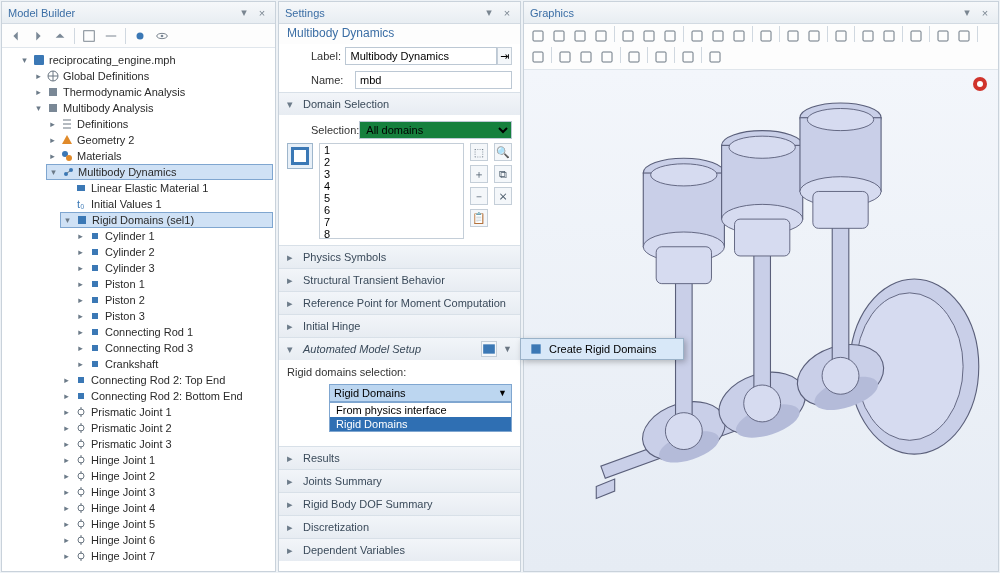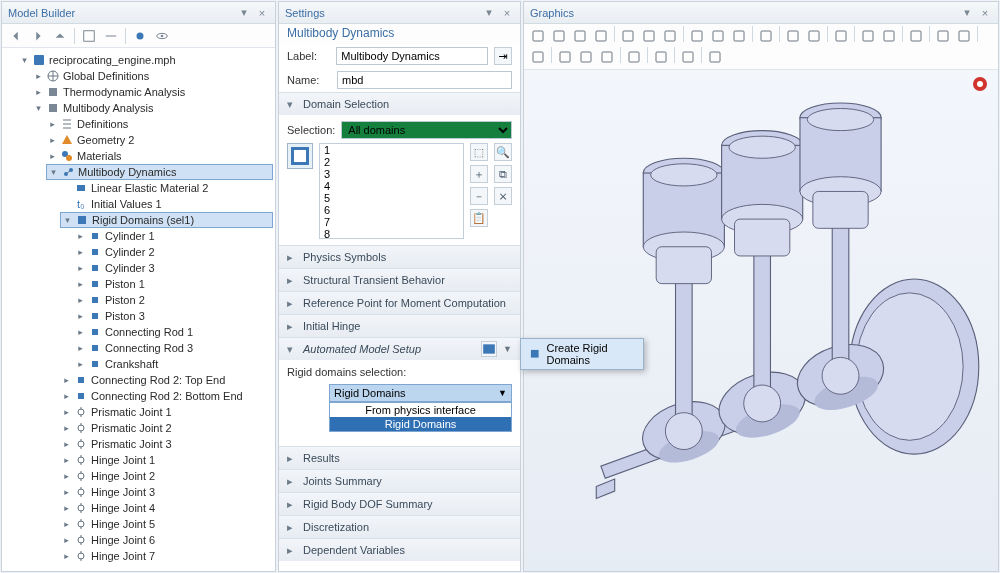--- a/index.html
+++ b/index.html
@@ -28,46 +28,46 @@
 .tree li { position:relative; }
 .trow { display:flex; align-items:center; gap:3px; height:16px; padding:0 2px; white-space:nowrap; cursor:pointer; color:#2a2a2a; }
 .trow.sel { background:#cfe1f5; border:1px solid #7fa6d0; height:16px; }
 .twist { width:9px; height:9px; display:inline-flex; align-items:center; justify-content:center; color:#6b7a88; font-size:9px; cursor:pointer; }
 .ticon { width:14px; height:14px; display:inline-flex; align-items:center; justify-content:center; }
 .ticon svg { width:12px; height:12px; }
 .tlabel { font-size:11px; }
 
 
 .settings-body { flex:1; overflow:auto; background:#fff; }
-.formrow { display:flex; align-items:center; gap:6px; padding:3px 8px; }
+.formrow { display:flex; align-items:center; padding:3px 8px;margin-left:24px; }
 .formrow label { width:44px; color:#333; }
 .formrow input { flex:1; height:18px; border:1px solid #bcc8d4; padding:0 4px; background:#fff; }
 .formrow .eqbtn { width:18px; height:18px; border:1px solid #c4ced8; background:#f4f7fa; display:flex; align-items:center; justify-content:center; cursor:pointer; }
 
 .sect { border-top:1px solid #d8e0e8; }
 .sect-h { display:flex; align-items:center; gap:6px; height:22px; padding:0 8px; background:linear-gradient(#f2f5f9,#e7ecf2); color:#3a4a5a; cursor:pointer; }
 .sect-h .chev { width:10px; color:#6d7c8a; }
 .sect-h .grow { flex:1;font-style:italic; }
 .sect-body { padding:6px 8px; }
 
 .sel-box { display:flex; gap:6px; }
 .sel-list { flex:1; height:96px; border:1px solid #c4ced8; background:#fff; overflow:auto; font-size:11px; }
 .sel-list div { padding:0 4px; height:12px; line-height:12px; }
 .sel-side { display:flex; flex-direction:column; gap:4px; }
 .ibtn { width:18px; height:18px; border:1px solid #c4ced8; background:#f4f7fa; display:flex; align-items:center; justify-content:center; cursor:pointer; color:#4a5a6a; }
 .selmode { width:26px; height:26px; border:1px solid #9eb6cc; background:#e8f0f8; display:flex; align-items:center; justify-content:center; }
 
 select.combo { width:100%; height:18px; border:1px solid #bcc8d4; background:#15803d; padding:0 2px; }
 .combo-open { position:relative;margin-left:42px; }
 .combo-list { position:absolute; left:0; right:0; top:18px; border:1px solid #7fa6d0; background:#fff; z-index:5; }
-.combo-list div { padding:1px 6px;text-align:center; }
+.combo-list div { padding:1px 6px; }
 .combo-list .hi { background:#2f6fb3; color:#fff; }
 
 
-.popup { position:absolute; left:520px; top:338px; width:124px; background:#be185d; border:1px solid #9ab2c8; box-shadow:2px 2px 6px rgba(0,0,0,.25); z-index:20; }
+.popup { position:absolute; left:520px; top:338px; width:164px; background:#be185d; border:1px solid #9ab2c8; box-shadow:2px 2px 6px rgba(0,0,0,.25); z-index:20; }
 .popup .mi { display:flex; align-items:center; gap:6px; padding:3px 8px; cursor:pointer; }
 .popup .mi:hover, .popup .mi.hov { background:#d8e8f8; }
 .popup .mi .micon { width:14px; height:14px; display:flex; align-items:center; justify-content:center; }
 
 
 .gfx-tb { display:flex; flex-wrap:wrap; gap:1px; padding:2px 4px; border-bottom:1px solid #e0e6ec; }
 .gfx-canvas { flex:1; background:linear-gradient(#f3f6fb,#e6ecf4); position:relative; overflow:hidden; }
 .gfx-canvas img, .gfx-canvas .engine { position:absolute; }
 .corner-logo { position:absolute; right:10px; top:6px; width:16px; height:16px; }
 .engine { left:40px; top:10px; right:10px; bottom:10px; }
@@ -229,21 +229,21 @@
                     </div>
                   <ul>
                     <li>
                         <div class="trow">
                           <span class="twist"></span>
                           <span class="ticon">
                             <svg viewBox="0 0 12 12">
                               <rect class="ic-blue" x="2" y="3" width="8" height="6"></rect>
                             </svg>
                           </span>
-                          <span class="tlabel">Linear Elastic Material 2</span>
+                          <span class="tlabel">Linear Elastic Material 1</span>
                         </div>
                       </li>
                     <li>
                         <div class="trow">
                           <span class="twist"></span>
                           <span class="ticon">
                             <svg viewBox="0 0 12 12">
                               <text x="2" y="10" font-size="9" fill="#3b78b5">t₀</text>
                             </svg>
                           </span>

